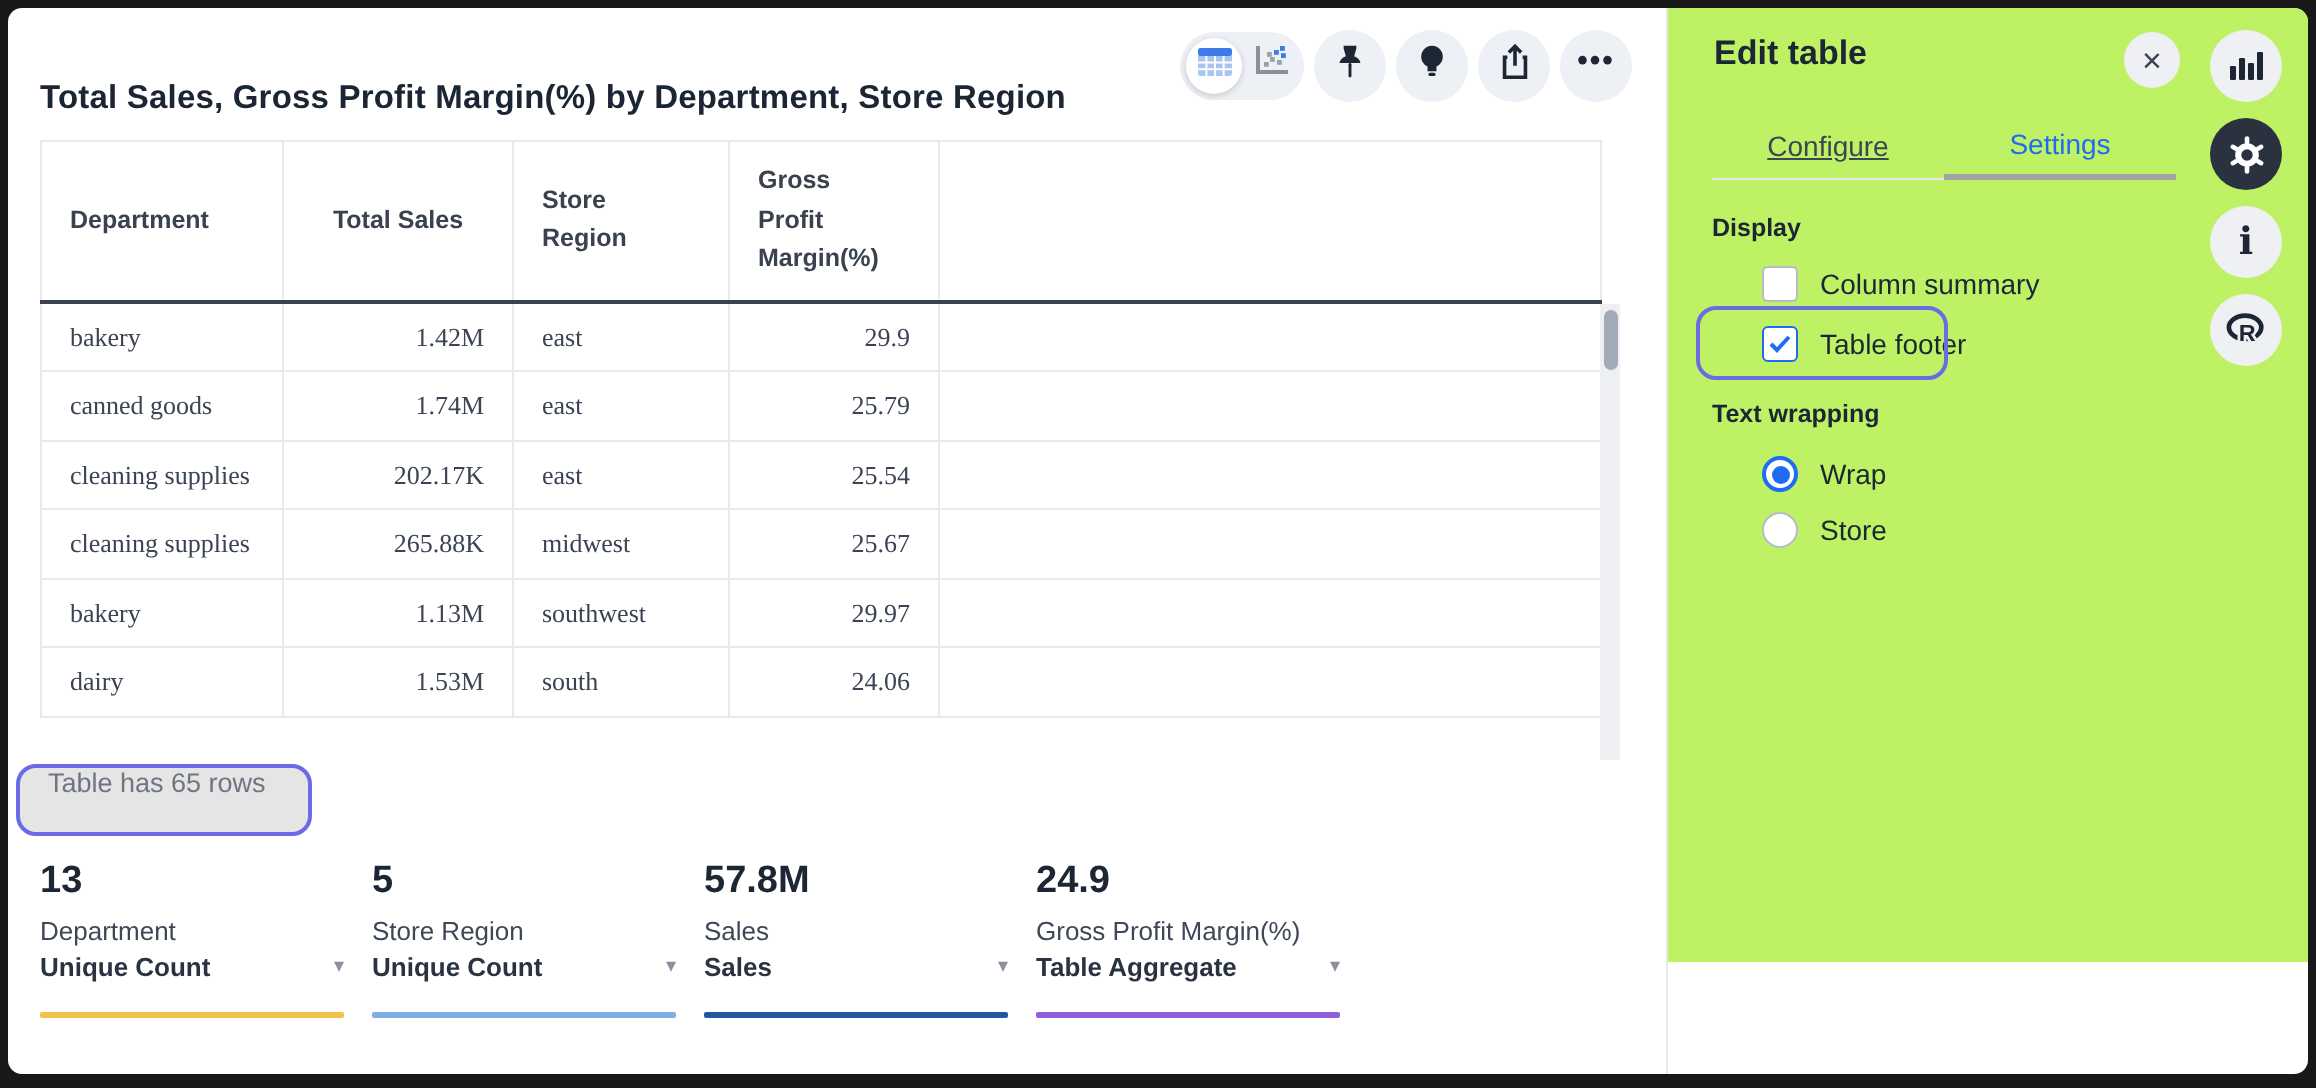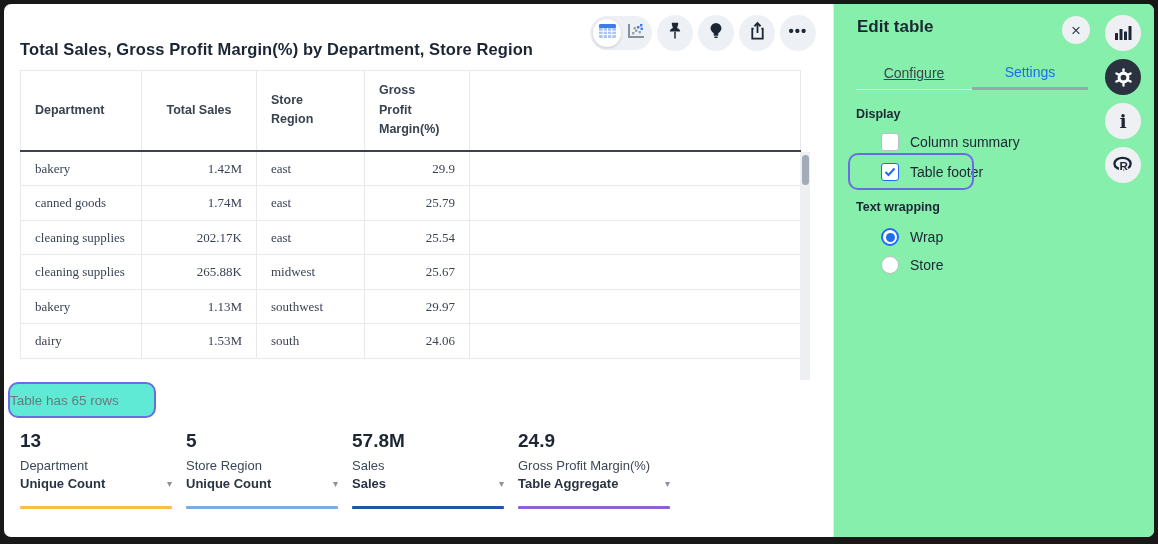--- a/index.html
+++ b/index.html
@@ -23,35 +23,35 @@
   th, td { border:1px solid #e7e9ec; font-weight:400; }
   thead th { height:80px; font-size:12.5px; font-weight:700; color:#39424e; padding:8px 14px; text-align:left; vertical-align:middle; line-height:1.55; border-bottom:2px solid #39424e; }
   thead th.c-center { text-align:center; }
   thead th .hwrap { display:inline-block; max-width:62px; }
   tbody td { font-size:13px; color:#3b4454; padding:8px 14px; height:34px; line-height:1.35; vertical-align:middle; background:#fff;font-family:Liberation Serif, serif; }
   td.num { text-align:right; }
 
   .scrollbar-track { position:absolute; left:796px; top:148px; width:10px; height:228px; background:#edeff3; }
   .scrollbar-thumb { position:absolute; left:1.5px; top:3px; width:7px; height:30px; background:#a3abb8; border-radius:4px; }
 
-  .table-footer-box { position:absolute; left:4px; top:378px; width:148px; height:36px; border:2px solid #6b6ce3; border-radius:10px; display:flex; align-items:center; background:#5eead4; }
+  .table-footer-box { position:absolute; left:4px; top:378px; width:148px; height:36px; border:2px solid #6b6ce3; border-radius:10px; display:flex; align-items:flex-start; padding-left:14px; background:#e5e5e5; }
   .table-footer-text { font-size:13.5px; color:#6e7681; }
 
   
   .stats-row { position:absolute; left:16px; top:426px; display:flex; gap:14px; }
   .stat-block { width:152px; }
   .stat-value { font-size:19px; font-weight:700; color:#1c2634; line-height:22px; }
   .stat-col { font-size:13px; color:#3e4757; margin-top:6px; line-height:16px; }
   .stat-agg { font-size:13px; font-weight:700; color:#2a3342; margin-top:2px; line-height:16px; display:flex; align-items:flex-end; justify-content:space-between; }
   .stat-agg .chev { color:#8a919c; font-size:10px; font-weight:400; }
   .stat-underline { height:3px; width:152px; margin-top:14px; border-radius:1px; }
 
   
   .v-divider { position:absolute; left:829px; top:0; width:1px; height:533px; background:#e6e8eb; }
-  .panel { position:absolute; left:830px; top:0; width:320px; height:533px; background:#86efac; }
+  .panel { position:absolute; left:830px; top:0; width:320px; height:477px; background:#bef264; }
   .panel-title { position:absolute; left:23px; top:13px; font-size:17px; font-weight:700; color:#1c2634; }
   .close-btn { position:absolute; left:228px; top:12px; width:28px; height:28px; border-radius:50%; background:#eef0f3; display:flex; align-items:center; justify-content:center; font-size:17px; color:#3a4354; line-height:1; }
 
   .tabs { position:absolute; left:22px; top:52px; display:flex; }
   .tab { width:116px; height:34px; display:flex; align-items:center; justify-content:center; font-size:14px; }
   .tab.inactive { color:#3c4554; border-bottom:1px solid #e4e7eb;text-decoration:underline; }
   .tab.active { color:#1f6bf2; border-bottom:3px solid #a3a3a3; font-weight:400; }
 
   .section-label { position:absolute; left:22px; font-size:12.5px; font-weight:700; color:#1c2634; }
   .opt-row { position:absolute; left:22px; display:flex; align-items:center; gap:11px; height:26px;padding-left:25px; }

